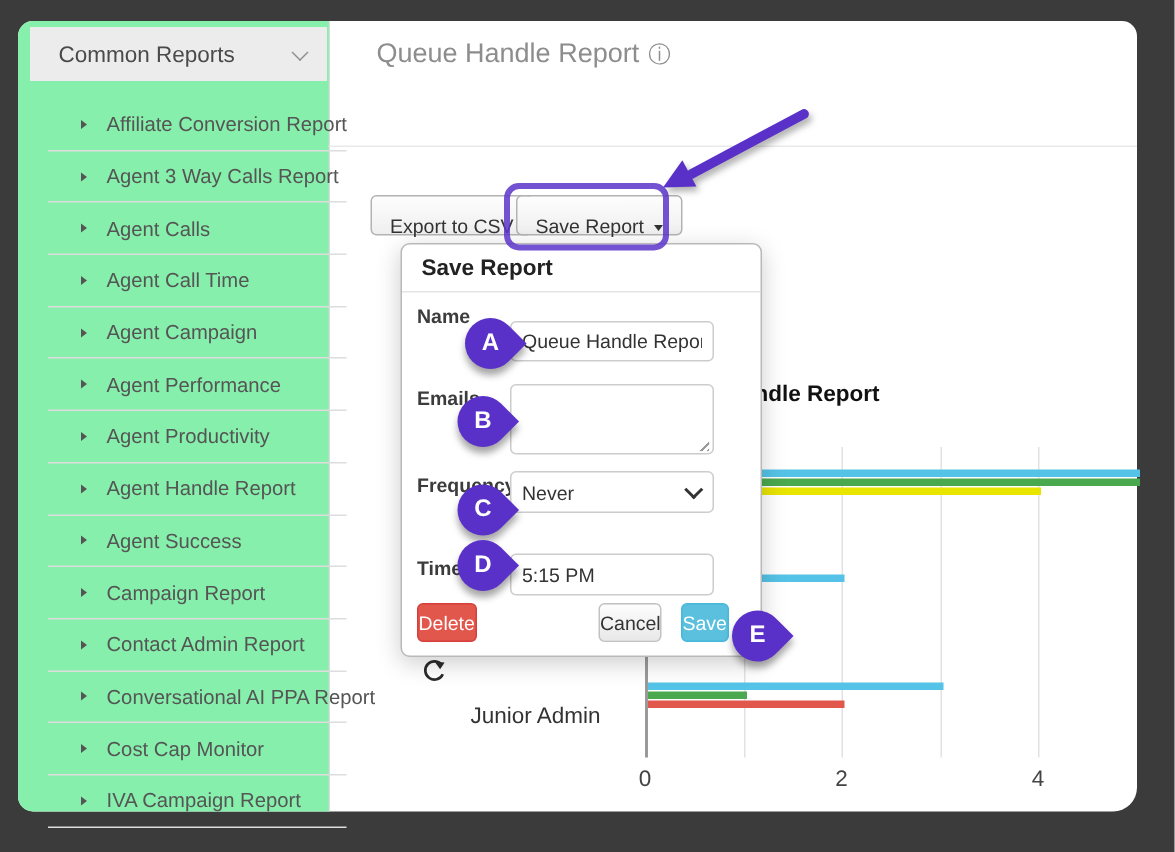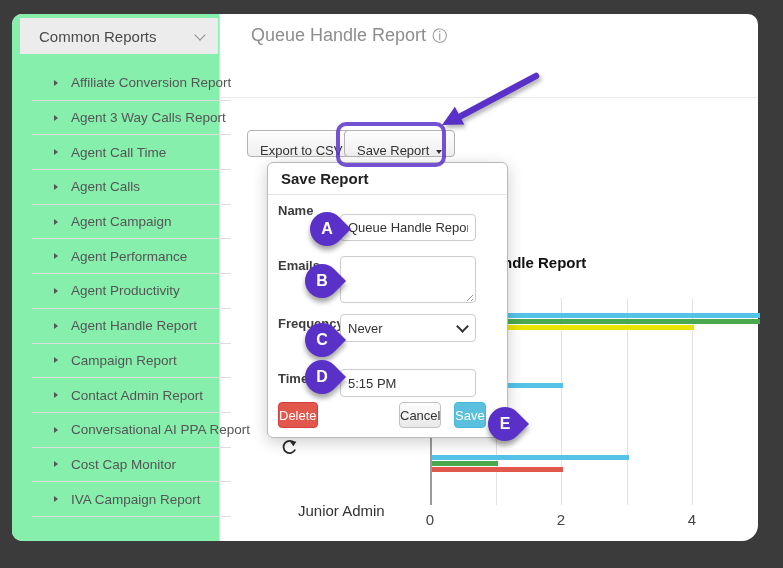--- a/index.html
+++ b/index.html
@@ -29,21 +29,21 @@
        font-family:"Liberation Sans",sans-serif;padding:12px 12px;cursor:pointer;position:absolute;z-index:3;}
   #export-btn{left:247px;top:130px;}
   #savereport-btn{left:344px;top:130px;}
   .caret-down{display:inline-block;width:0;height:0;border-top:4px solid #333;border-left:3.5px solid transparent;border-right:3.5px solid transparent;margin-left:7px;vertical-align:middle;}
   
   .chart-wrap{position:absolute;left:430px;top:298px;width:328px;height:240px;z-index:1;}
   .chart-title{position:absolute;left:433px;top:254px;font-size:15px;font-weight:bold;color:#111;z-index:1;white-space:nowrap;}
   .axis-y{position:absolute;left:0;top:0;width:2px;height:207px;background:#9a9a9a;}
   .gridline{position:absolute;top:0;width:1px;height:207px;background:#e2e2e2;}
   .bar{position:absolute;left:2px;height:5px;}
-  .cat-label{position:absolute;left:-132px;width:118px;text-align:left;font-size:15px;color:#333;white-space:nowrap;margin-top:33px;}
+  .cat-label{position:absolute;left:-132px;width:118px;text-align:center;font-size:15px;color:#333;white-space:nowrap;}
   .tick{position:absolute;top:213px;transform:translateX(-50%);font-size:15px;color:#444;}
   .refresh{position:absolute;left:280px;top:438px;z-index:1;cursor:pointer;}
   
   .modal{position:absolute;left:267px;top:162px;width:241px;height:276px;background:#fff;border:1px solid #b9b9b9;border-radius:6px;box-shadow:0 4px 16px rgba(0,0,0,.2);z-index:10;box-sizing:border-box;}
   .modal-header{height:31px;border-bottom:1px solid #e4e4e4;display:flex;align-items:center;}
   .modal-title{margin-left:13px;font-size:15px;font-weight:bold;color:#222;}
   .m-label{position:absolute;left:10px;font-size:13px;font-weight:bold;color:#3c3c3c;}
   .m-input{position:absolute;left:72px;width:136px;box-sizing:border-box;border:1px solid #ccc;border-radius:4px;font-size:13px;color:#333;padding:0 7px;font-family:"Liberation Sans",sans-serif;background:#fff;}
   #name-input{top:51px;height:27px;}
   #emails-area{top:93px;height:47px;resize:none;padding-top:4px;}
@@ -84,41 +84,45 @@
       <li class="sb-item">
     <span class="caret"></span>
     <span class="sb-label">Affiliate Conversion Report</span>
   </li>
       <li class="sb-item">
     <span class="caret"></span>
     <span class="sb-label">Agent 3 Way Calls Report</span>
   </li>
       <li class="sb-item">
     <span class="caret"></span>
+    <span class="sb-label">Agent Calls</span>
+  </li>
+      <li class="sb-item">
+    <span class="caret"></span>
     <span class="sb-label">Agent Call Time</span>
   </li>
       <li class="sb-item">
     <span class="caret"></span>
-    <span class="sb-label">Agent Calls</span>
-  </li>
-      <li class="sb-item">
-    <span class="caret"></span>
     <span class="sb-label">Agent Campaign</span>
   </li>
       <li class="sb-item">
     <span class="caret"></span>
     <span class="sb-label">Agent Performance</span>
   </li>
       <li class="sb-item">
     <span class="caret"></span>
     <span class="sb-label">Agent Productivity</span>
   </li>
       <li class="sb-item">
     <span class="caret"></span>
     <span class="sb-label">Agent Handle Report</span>
+  </li>
+      <li class="sb-item">
+    <span class="caret"></span>
+    <span class="sb-label">Agent Success</span>
   </li>
       <li class="sb-item">
     <span class="caret"></span>
     <span class="sb-label">Campaign Report</span>
   </li>
       <li class="sb-item">
     <span class="caret"></span>
     <span class="sb-label">Contact Admin Report</span>
   </li>
       <li class="sb-item">

